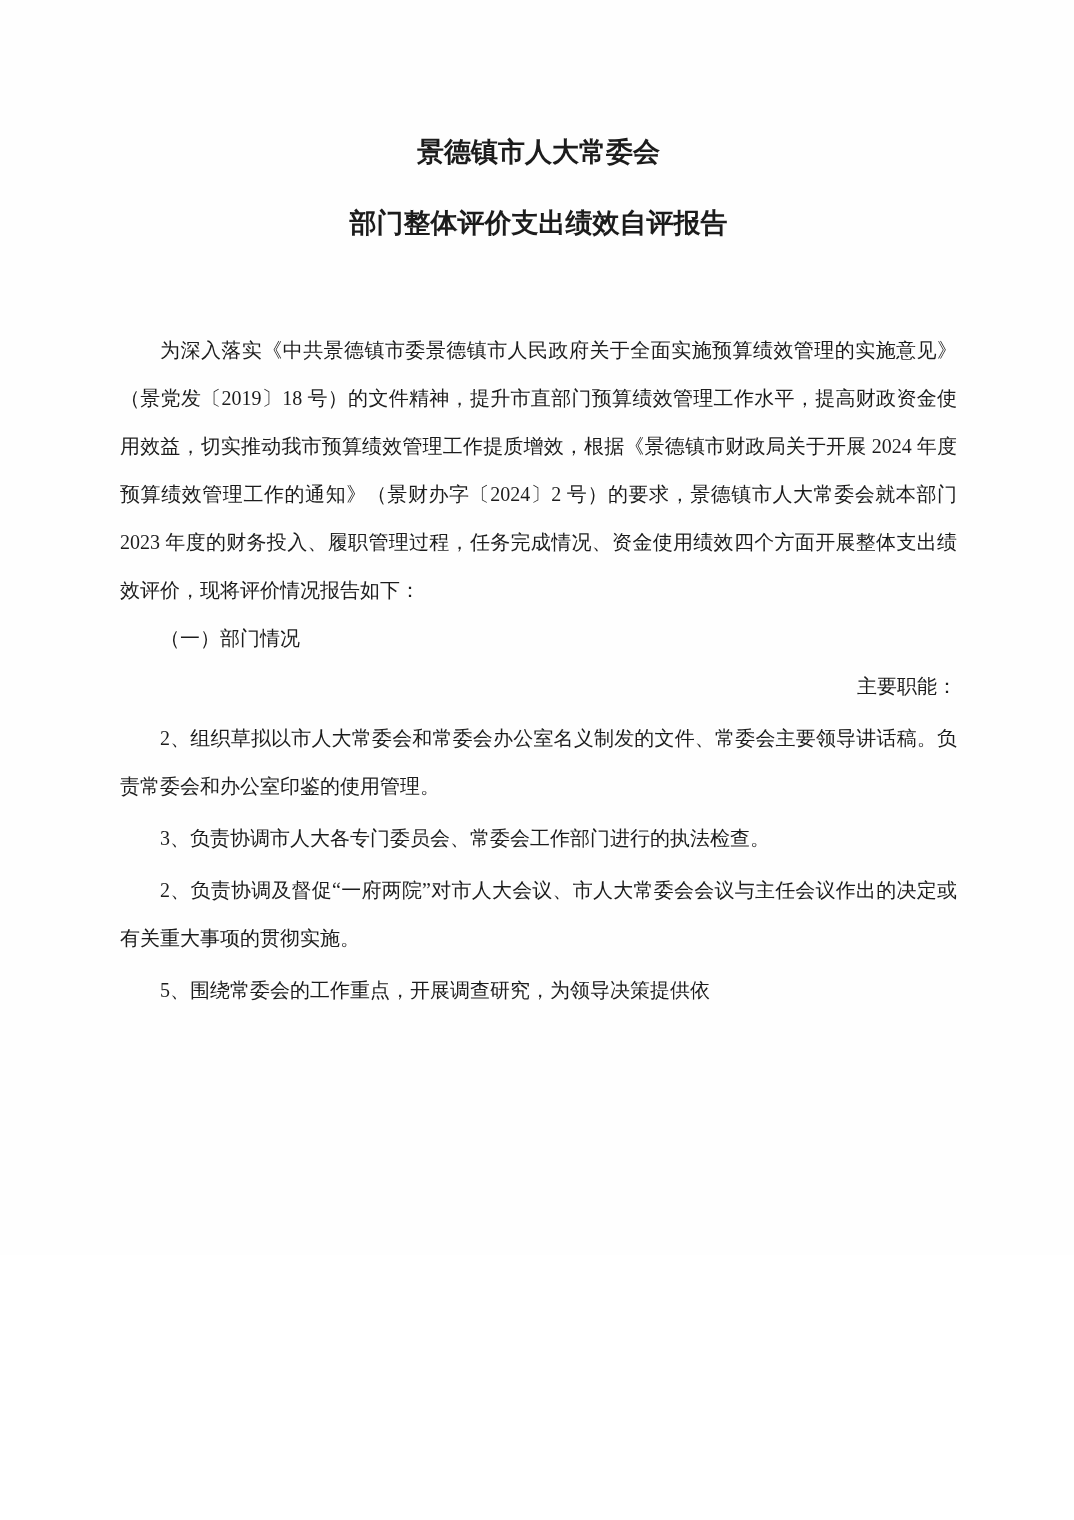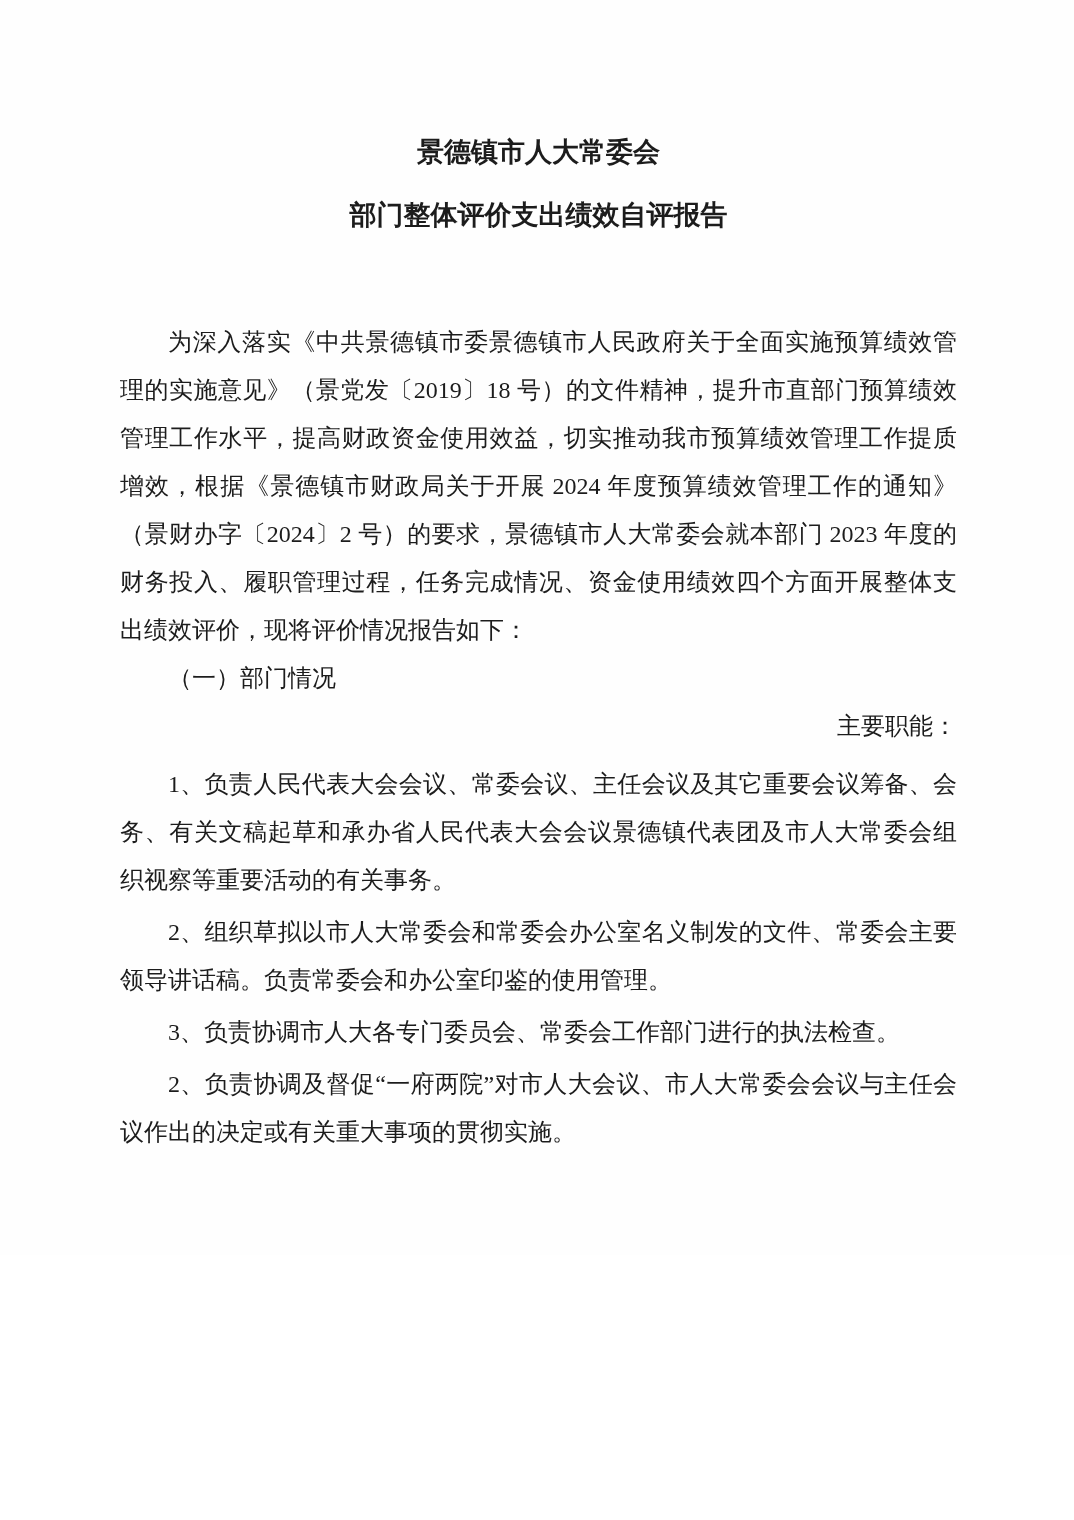--- a/index.html
+++ b/index.html
@@ -27,24 +27,24 @@
     text-align: center;
     font-weight: bold;
     font-size: 27px;
     line-height: 36px;
     margin: 0;
   }
   .doc-title.first {
     margin-top: 134px;
   }
   .doc-title.second {
-    margin-top: 27px;
+    margin-top: 35px;
   }
   .para {
-    font-size: 24px;
+    font-size: 20px;
     line-height: 48px;
     margin: 0;
     text-align: justify;
     text-justify: inter-ideograph;
   }
   .intro {
     margin-top: 85px;
     text-indent: 2em;
   }
   .section-heading {
@@ -90,25 +90,25 @@
 
     <p class="doc-title second">部门整体评价支出绩效自评报告</p>
 
     <p class="para intro">为深入落实《中共景德镇市委景德镇市人民政府关于全面实施预算绩效管理的实施意见》（景党发〔2019〕18 号）的文件精神，提升市直部门预算绩效管理工作水平，提高财政资金使用效益，切实推动我市预算绩效管理工作提质增效，根据《景德镇市财政局关于开展 2024 年度预算绩效管理工作的通知》（景财办字〔2024〕2 号）的要求，景德镇市人大常委会就本部门 2023 年度的财务投入、履职管理过程，任务完成情况、资金使用绩效四个方面开展整体支出绩效评价，现将评价情况报告如下：</p>
 
 
     <p class="para subsection-heading">（一）部门情况</p>
 
     <p class="para functions-label">主要职能：</p>
 
-    <p class="para function-item first">1、负责人民代表大会会议、常委会议、主任会议及其它重要会议筹备、会务、有关文稿起草和承办省人民代表大会会议景德镇代表团及市人大常委会组织视察等重要活动的有关事务。</p>
 
     <p class="para function-item">2、组织草拟以市人大常委会和常委会办公室名义制发的文件、常委会主要领导讲话稿。负责常委会和办公室印鉴的使用管理。</p>
 
     <p class="para function-item">3、负责协调市人大各专门委员会、常委会工作部门进行的执法检查。</p>
 
     <p class="para function-item">2、负责协调及督促“一府两院”对市人大会议、市人大常委会会议与主任会议作出的决定或有关重大事项的贯彻实施。</p>
 
+    <p class="para function-item">5、围绕常委会的工作重点，开展调查研究，为领导决策提供依</p>
 
   </div>
 
   <div class="page-footer">— 29 —</div>
 </div>
 
 </body></html>

